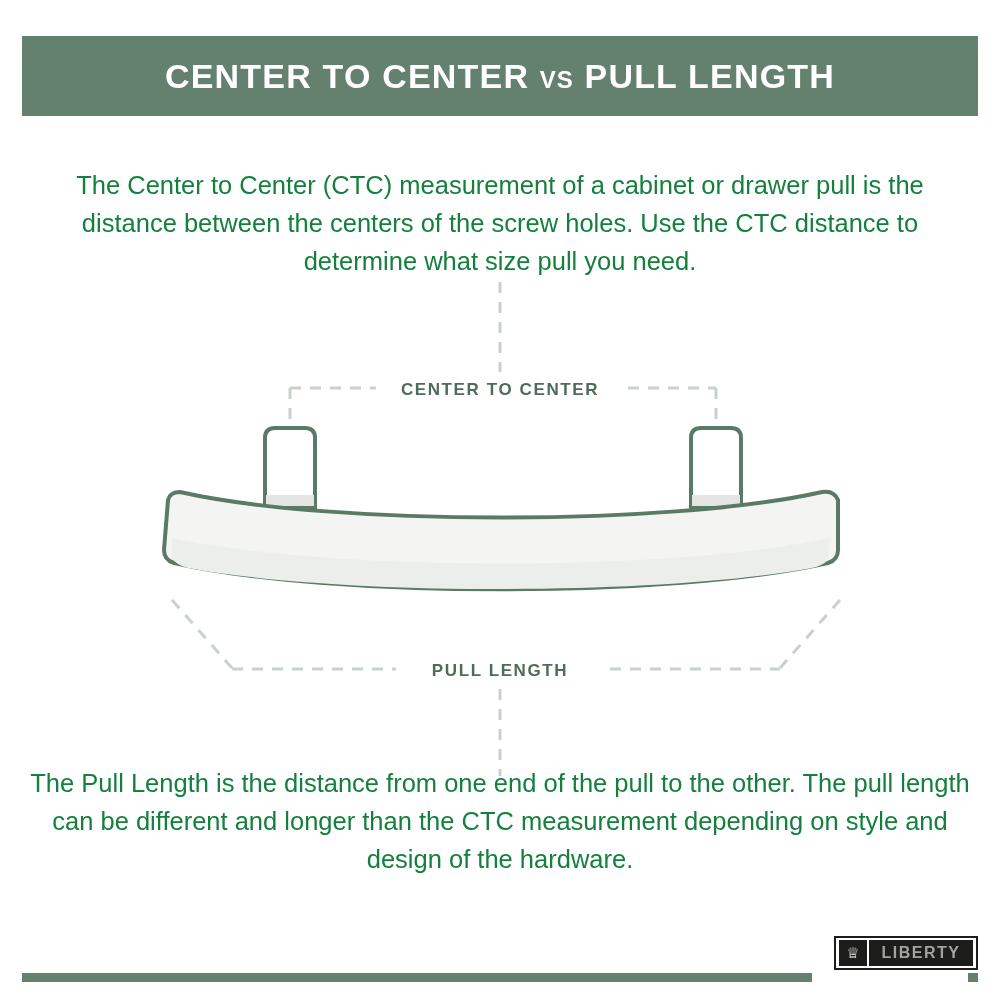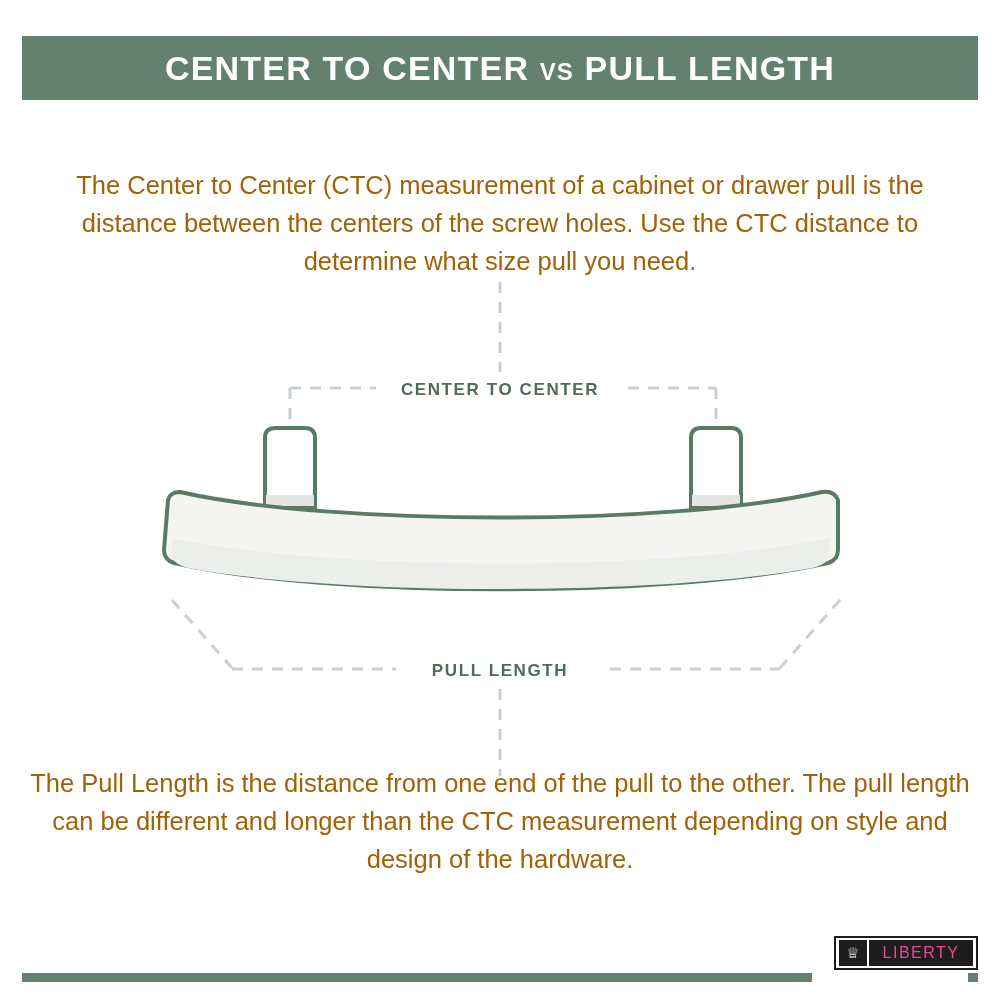--- a/index.html
+++ b/index.html
@@ -16,21 +16,21 @@
     height: 1000px;
     background: #ffffff;
   }
 
   
   .header-banner {
     position: absolute;
     left: 22px;
     top: 36px;
     width: 956px;
-    height: 64px;
+    height: 80px;
     background: #64806e;
     display: flex;
     align-items: center;
     justify-content: center;
   }
   .header-title {
     color: #ffffff;
     font-size: 34px;
     font-weight: bold;
     letter-spacing: 1.2px;
@@ -41,21 +41,21 @@
     font-size: 24px;
     letter-spacing: 1px;
   }
 
   
   .para {
     position: absolute;
     left: 30px;
     width: 940px;
     text-align: center;
-    color: #a16207;
+    color: #15803d;
     font-size: 25.5px;
     line-height: 38px;
     font-weight: normal;
   }
   .para.top { top: 166px; }
   .para.bottom { top: 764px; }
 
   
   .diagram {
     position: absolute;
@@ -117,23 +117,23 @@
     font-size: 15px;
     display: flex;
     align-items: center;
     justify-content: center;
     flex: 0 0 auto;
   }
   .logo-word {
     flex: 1 1 auto;
     height: 26px;
     background: #1d1d1b;
-    color: #ec4899;
+    color: #a3a3a3;
     font-size: 16px;
-    font-weight: normal;
+    font-weight: bold;
     letter-spacing: 1.5px;
     display: flex;
     align-items: center;
     justify-content: center;
     margin-left: 2px;
   }
 </style>
 </head>
 <body>
 

